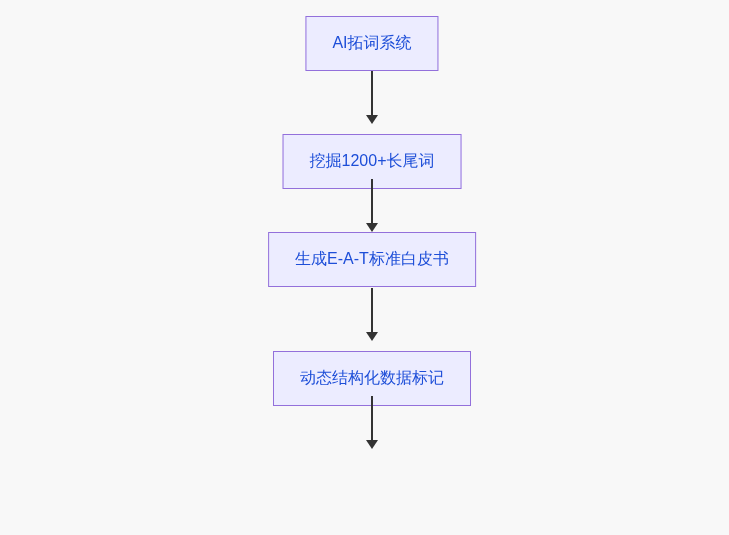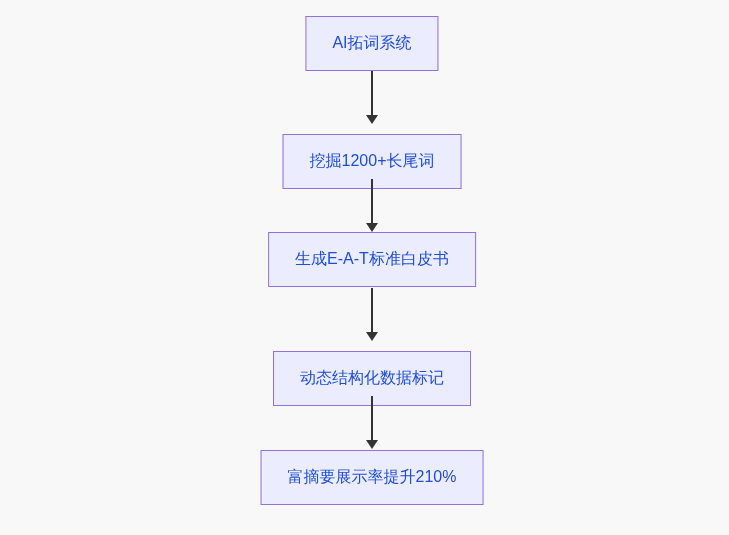--- a/index.html
+++ b/index.html
@@ -104,17 +104,14 @@
 
   <div class="node n3">
     <span class="label">动态结构化数据标记</span>
   </div>
 
   <div class="edge e3">
     <div class="shaft"></div>
     <div class="head"></div>
   </div>
 
-  <div class="node n4">
-    <span class="label">富摘要展示率提升210%</span>
-  </div>
 
 </div>
 
 </body></html>

